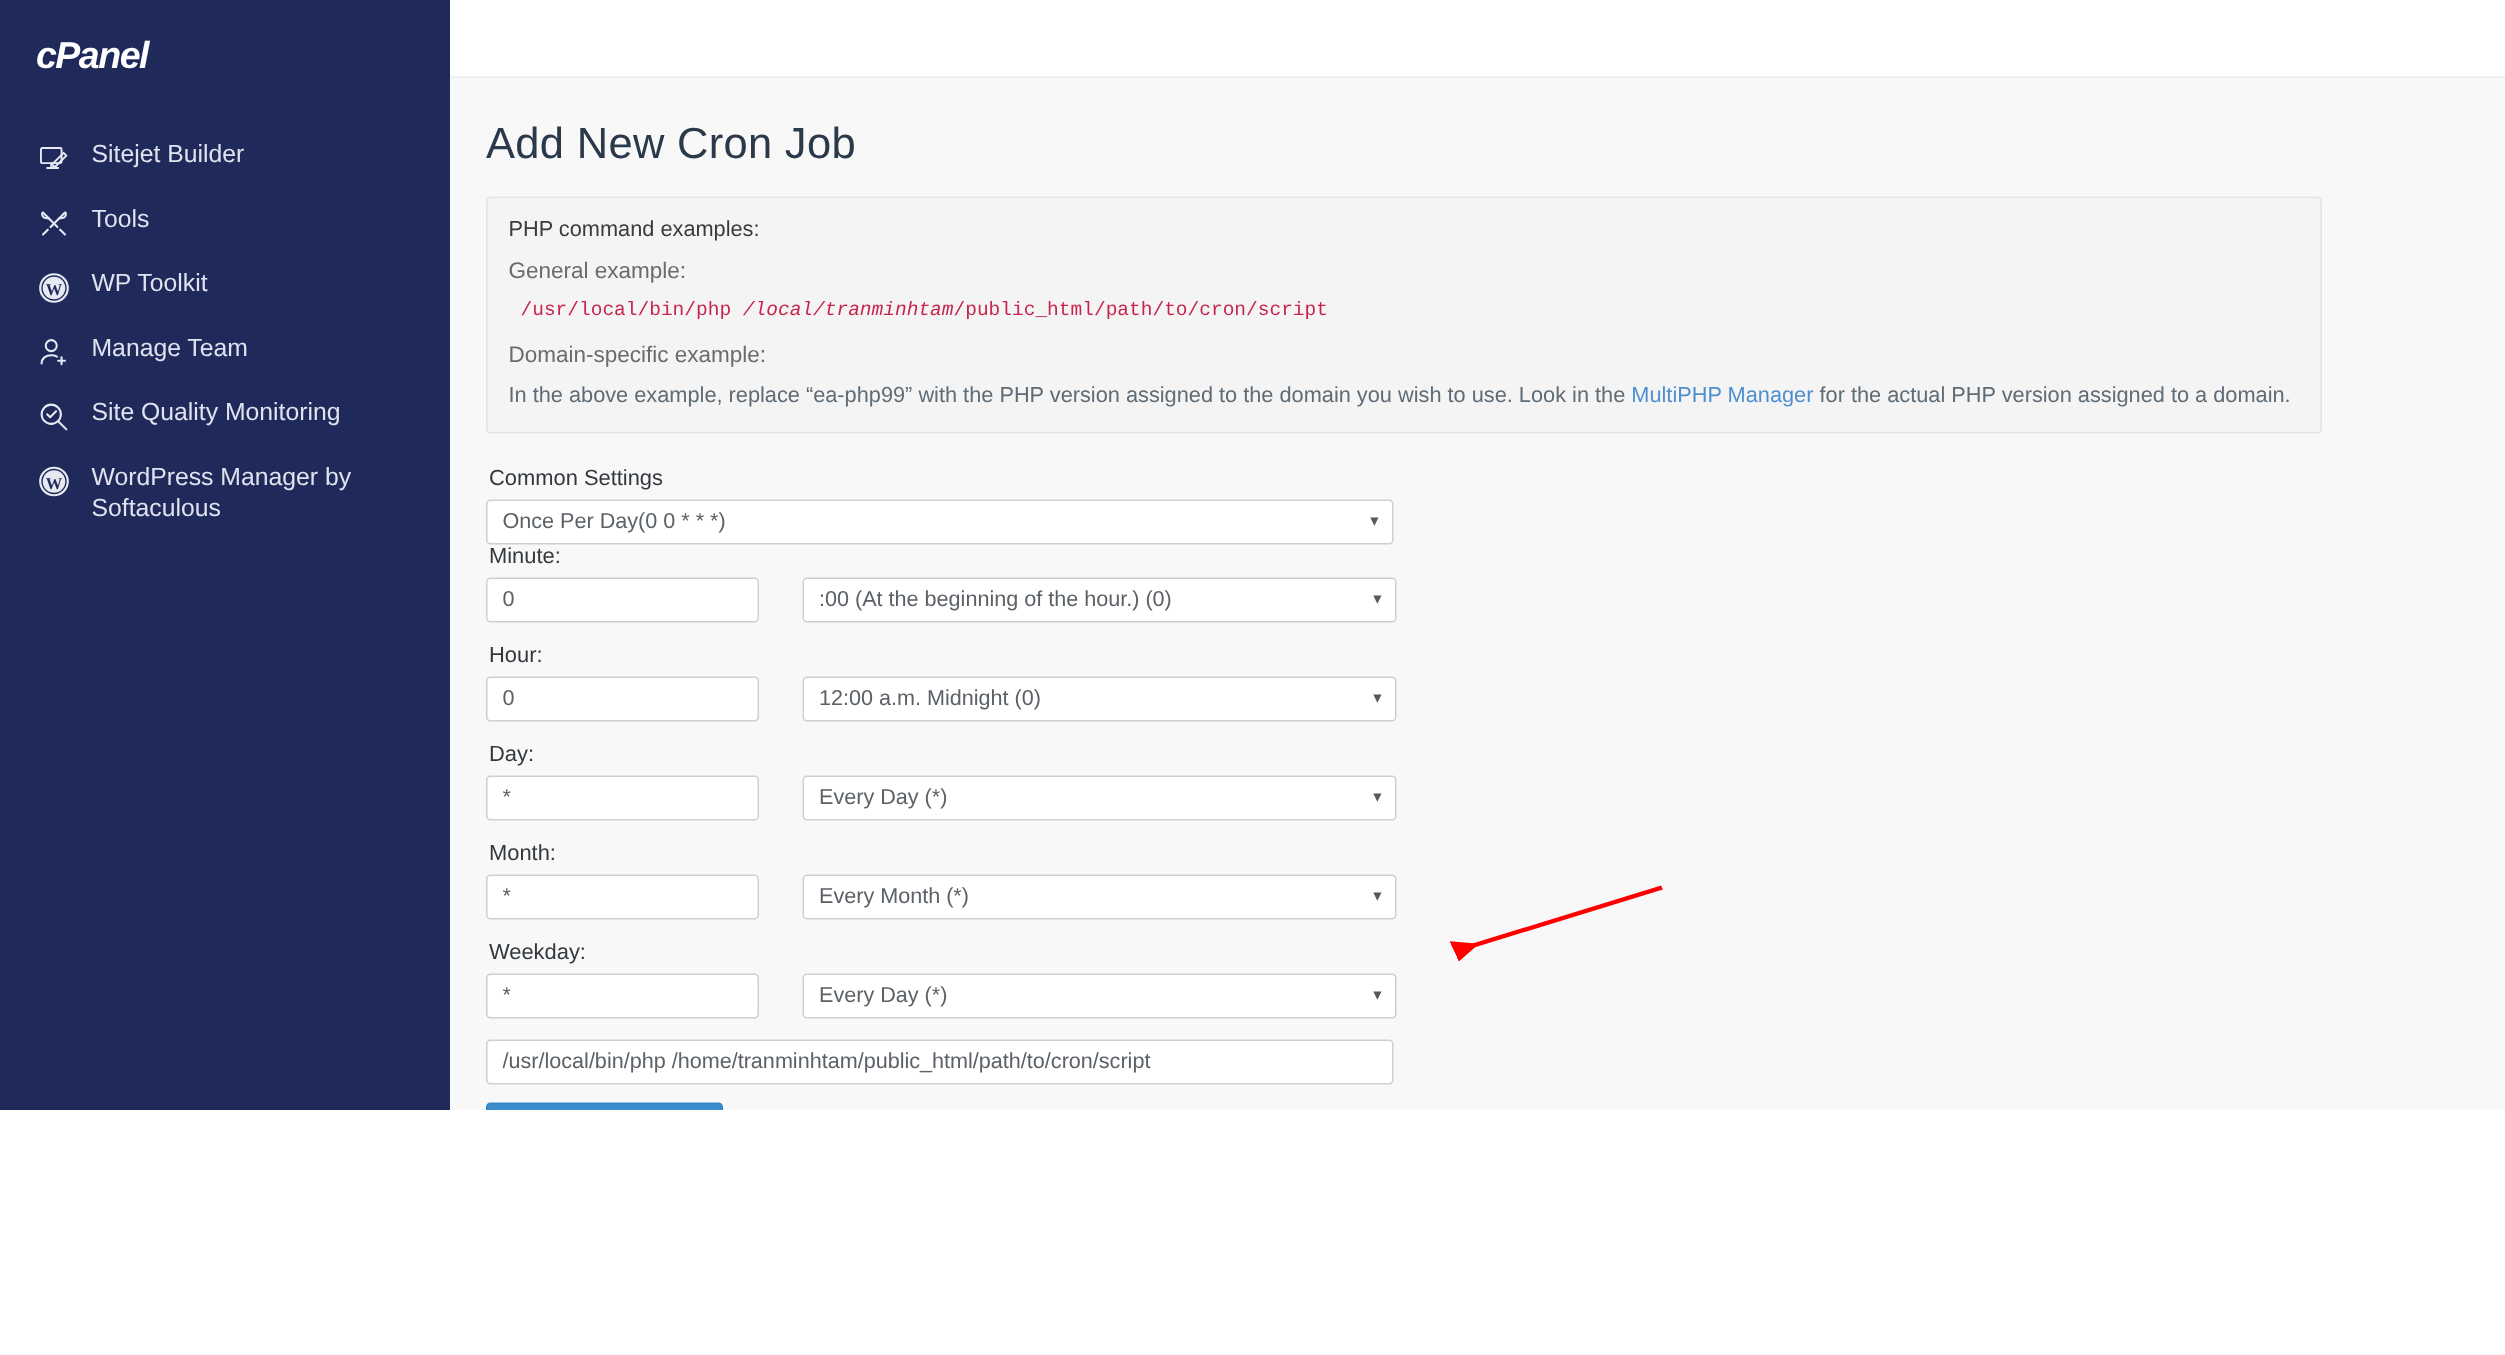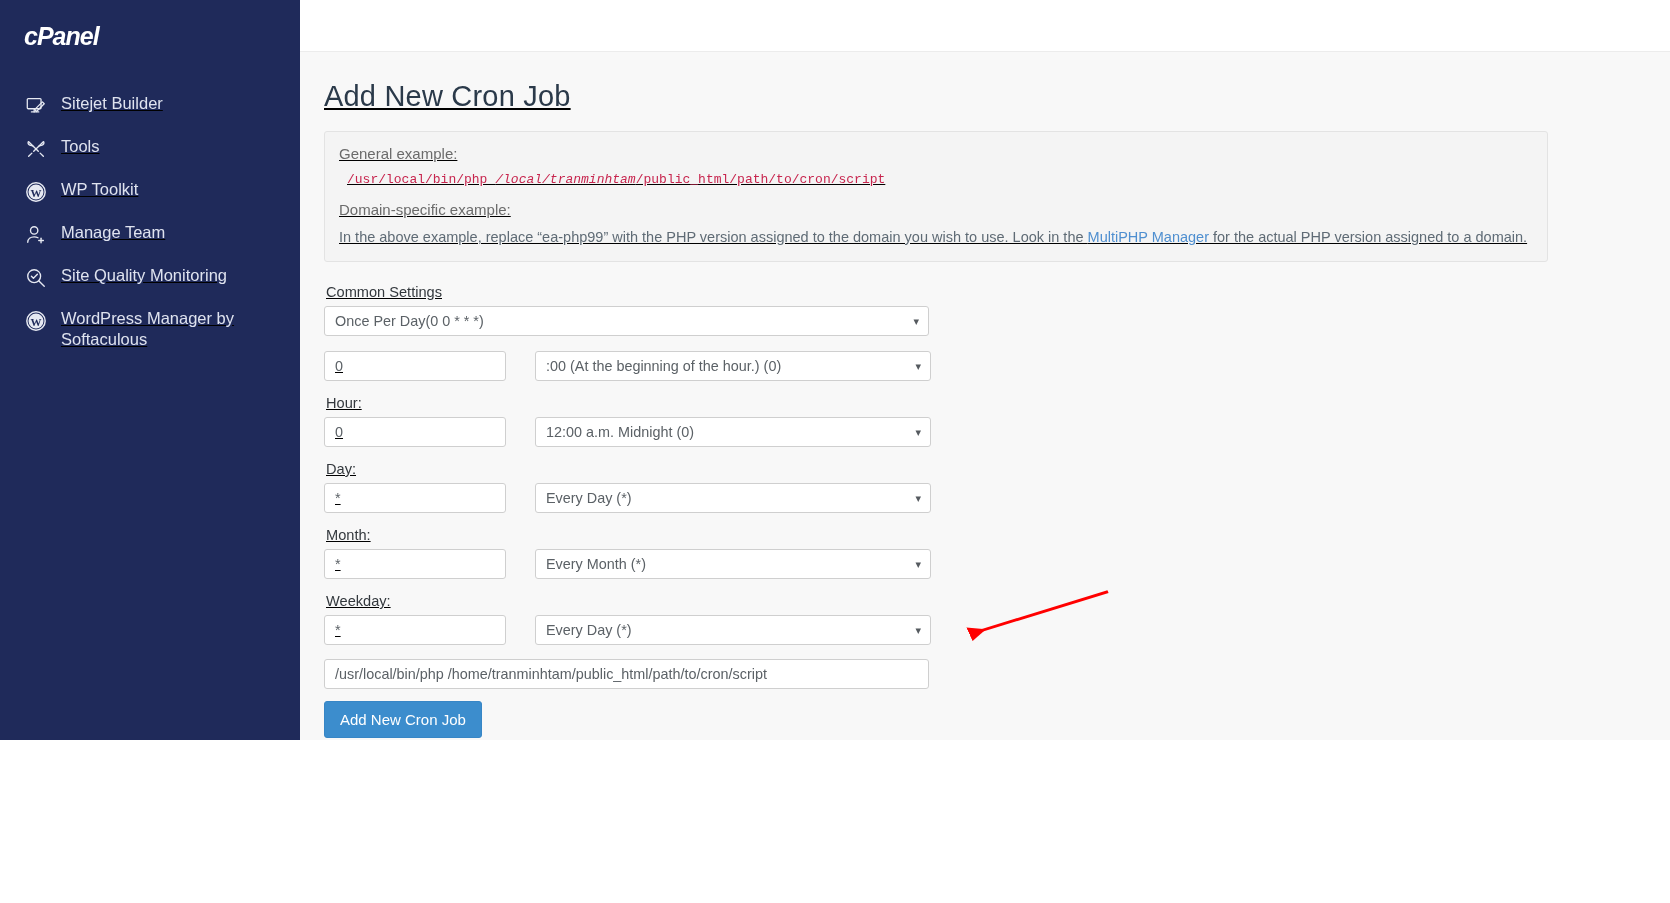--- a/index.html
+++ b/index.html
@@ -4,21 +4,21 @@
 <title>cPanel — Add New Cron Job</title>
 <style>
   * { box-sizing: border-box; }
   html, body {
     margin: 0; padding: 0;
     width: 1670px; height: 903px;
     overflow: hidden;
     font-family: "Liberation Sans", sans-serif;
     background: #ffffff;
   }
-  .app { display: flex; width: 1670px; height: 740px; text-decoration: underline; }
+  .app { display: flex; width: 1670px; height: 740px; }
 
   
   .sidebar {
     width: 300px; flex: 0 0 300px;
     background: #1f2a5a;
     color: #ffffff;
     padding: 0;
     position: relative;
   }
   .brand {
@@ -132,21 +132,21 @@
     pointer-events: none;
     color: #555a5f;
     font-size: 11px;
     line-height: 1;
   }
   .w-common { width: 605px; }
   .w-small  { width: 182px; }
   .w-big    { width: 396px; }
   .w-cmd    { width: 605px; }
 
-  .mb-common { margin-bottom: 15px; }
+  .mb-common { }
 
   .submit-btn {
     margin-top: 12px;
     background: #3c8dcd;
     border: 1px solid #3786c6;
     color: #ffffff;
     font-size: 15px;
     font-family: "Liberation Sans", sans-serif;
     padding: 9px 15px;
     border-radius: 3px;
@@ -255,39 +255,41 @@
 
   <section class="main">
     <div class="topbar"></div>
 
     <div class="content">
 
       <h1 class="page-title">Add New Cron Job</h1>
 
       
       <div class="examples">
+        <div class="ex-heading">PHP command examples:</div>
 
         <div class="ex-sub">General example:</div>
         <div class="ex-code"><span>/usr/local/bin/php </span><em>/local/tranminhtam</em><span>/public_html/path/to/cron/script</span></div>
 
         <div class="ex-sub">Domain-specific example:</div>
 
         <div class="ex-note"><span>In the above example, replace “ea-php99” with the PHP version assigned to the domain you wish to use. Look in the </span><a href="#">MultiPHP Manager</a><span> for the actual PHP version assigned to a domain.</span></div>
       </div>
 
       
       <div class="field-label">Common Settings</div>
       <div class="select-wrap mb-common">
         <select class="ctl w-common">
           <option>Once Per Day(0 0 * * *)</option>
         </select>
         <span class="chev">▾</span>
       </div>
 
       
+      <div class="field-label">Minute:</div>
       <div class="row">
         <input class="ctl w-small" type="text" value="0" style="">
         <div class="select-wrap">
           <select class="ctl w-big">
             <option>:00 (At the beginning of the hour.) (0)</option>
           </select>
           <span class="chev">▾</span>
         </div>
       </div>
 

